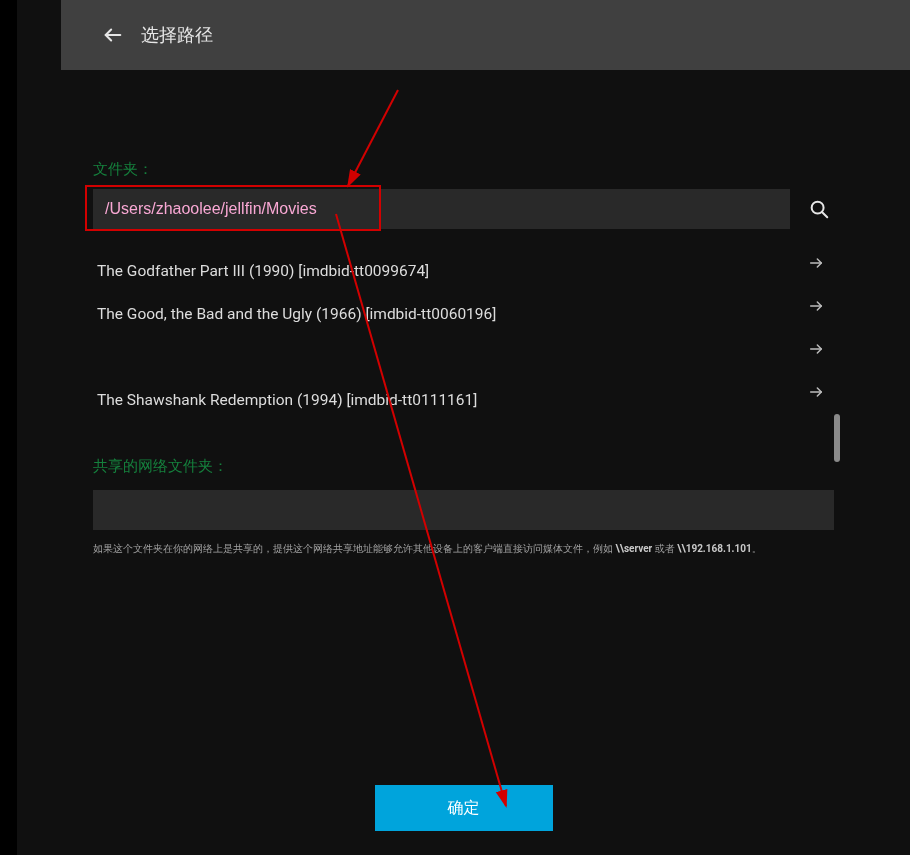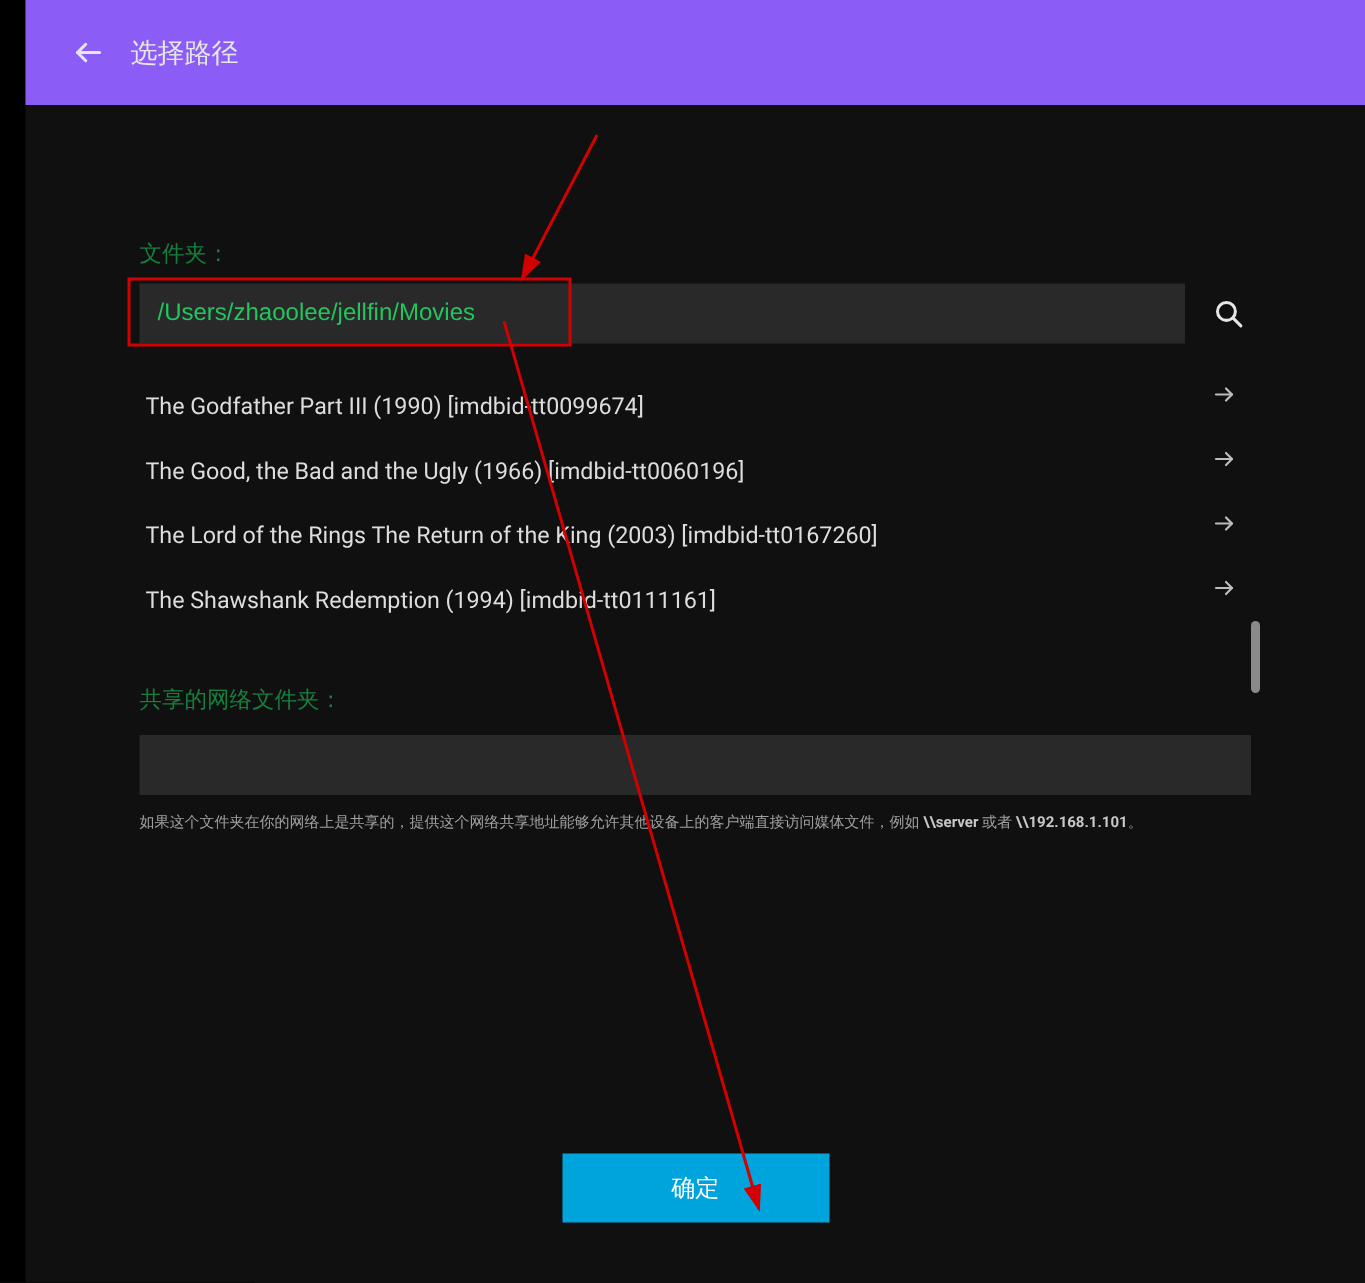--- a/index.html
+++ b/index.html
@@ -12,23 +12,24 @@
     position: relative;
   }
   .panel {
     position: absolute;
     left: 17px; top: 0;
     width: 893px; height: 855px;
     background: #101010;
   }
   .header {
     height: 70px;
-    background: #8b5cf6;
+    background: #404040;
     display: flex; align-items: center;
-    padding: 0 28px;
+    padding: 0 38px;
+    margin-left: 44px;
   }
   .back-btn {
     width: 28px; height: 28px;
     display: flex; align-items: center; justify-content: center;
     cursor: pointer;
     color: #e6e6e6;
   }
   .title {
     margin-left: 14px;
     font-size: 18px;
@@ -48,21 +49,21 @@
   }
   .path-input-wrap {
     position: relative;
     flex: 1;
   }
   .path-input {
     width: 100%;
     height: 40px;
     background: #292929;
     border: none;
-    color: #22c55e;
+    color: #f9a8d4;
     font-size: 16px;
     padding: 0 12px;
     outline: none;
   }
   .red-box {
     position: absolute;
     left: -8px; top: -4px;
     width: 296px; height: 46px;
     border: 2px solid #d20000;
     pointer-events: none;
@@ -121,21 +122,21 @@
   }
   .hint {
     margin-top: 8px;
     font-size: 10px;
     line-height: 21px;
     color: #a0a0a0;
   }
   .hint b { color: #c8c8c8; font-weight: 700; }
   .footer {
     position: absolute;
-    left: 0; right: 0; bottom: 16px;
+    left: 0; right: 0; bottom: 0;
     height: 80px;
     display: flex; align-items: flex-start; justify-content: center;
     padding-top: 10px;
   }
   .ok-btn {
     width: 178px; height: 46px;
     background: #00a4dc;
     color: #fff;
     font-size: 16px;
     font-weight: 500;
@@ -192,21 +193,20 @@
         <div class="folder-item">
           <span>The Good, the Bad and the Ugly (1966) [imdbid-tt0060196]</span>
           <span class="arrow">
             <svg width="16" height="16" viewBox="0 0 24 24" fill="none" stroke="currentColor" stroke-width="2.2" stroke-linecap="round" stroke-linejoin="round">
               <line x1="4" y1="12" x2="20" y2="12"></line>
               <polyline points="14 6 20 12 14 18"></polyline>
             </svg>
           </span>
         </div>
         <div class="folder-item">
-          <span>The Lord of the Rings The Return of the King (2003) [imdbid-tt0167260]</span>
           <span class="arrow">
             <svg width="16" height="16" viewBox="0 0 24 24" fill="none" stroke="currentColor" stroke-width="2.2" stroke-linecap="round" stroke-linejoin="round">
               <line x1="4" y1="12" x2="20" y2="12"></line>
               <polyline points="14 6 20 12 14 18"></polyline>
             </svg>
           </span>
         </div>
         <div class="folder-item">
           <span>The Shawshank Redemption (1994) [imdbid-tt0111161]</span>
           <span class="arrow">

